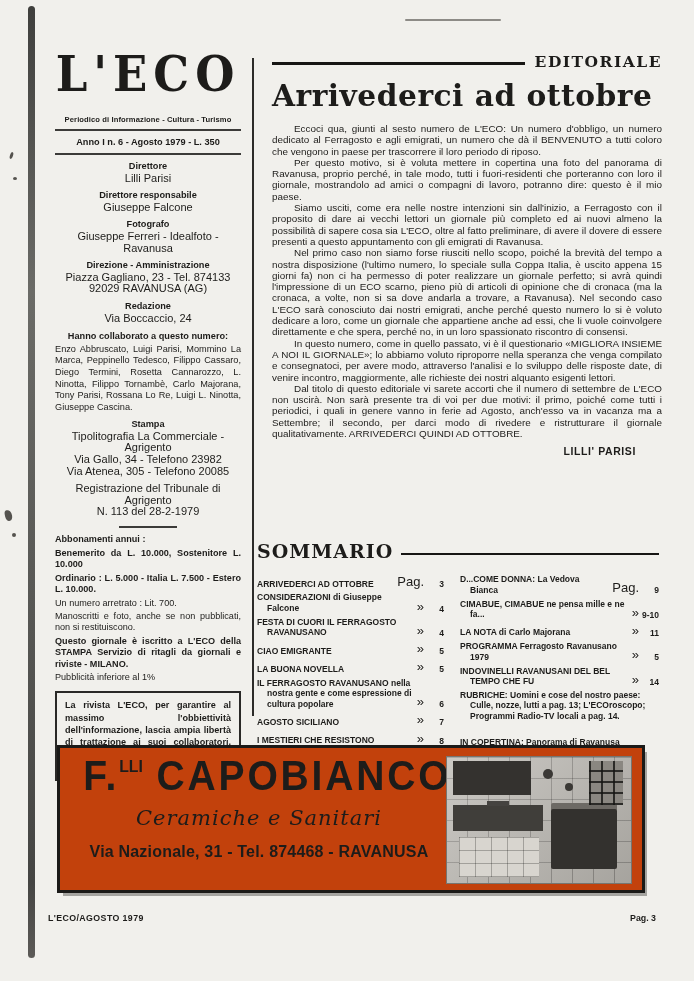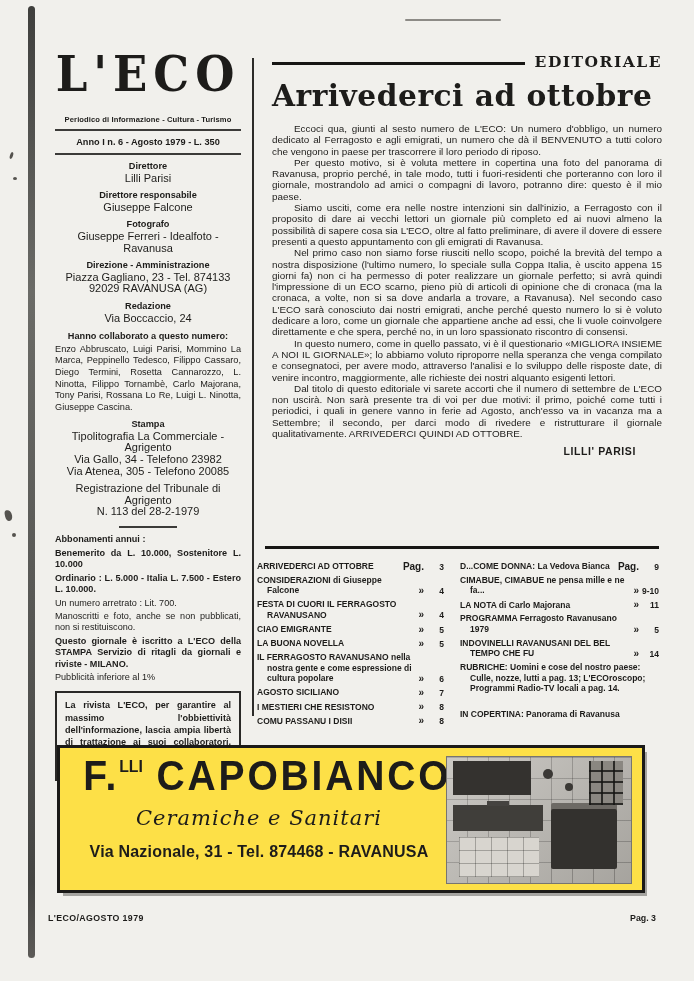--- a/index.html
+++ b/index.html
@@ -55,27 +55,27 @@
   .sommario{position:absolute;left:257px;top:540px;width:402px}
   .som-head{display:flex;align-items:center}
   .som-title{font-family:"DejaVu Serif",serif;font-weight:bold;font-size:19px;letter-spacing:1px;white-space:nowrap}
   .som-line{flex:1;height:2.5px;background:#171614;margin-left:8px;margin-top:6px}
   .toc{display:flex;margin-top:9px}
   .toc-col{width:50%;box-sizing:border-box}
   .toc-col.left{padding-right:14px}
   .toc-col.right{padding-left:2px}
   .toc-row{display:flex;align-items:flex-end;margin-top:3.2px}
   .toc-label{flex:1;font-size:8.5px;font-weight:bold;line-height:10.6px;padding-left:10px;text-indent:-10px}
-  .toc-ref{font-size:10px;font-weight:bold;margin-left:4px}
+  .toc-ref{font-size:13px;font-weight:normal;margin-left:4px}
   .toc-page{font-size:8.5px;font-weight:bold;min-width:20px;text-align:right;white-space:nowrap}
   .toc-row.gap{margin-top:15px}
 
   
   .ad{position:absolute;left:57px;top:745px;width:588px;height:148px;box-sizing:border-box;
-    border:3px solid #1b1a18;background:#fde047;
+    border:3px solid #1b1a18;background:#c2410c;
     box-shadow:4px 5px 0 -2px rgba(90,88,84,.5)}
   .ad-text{position:absolute;left:10px;top:6px;width:378px;text-align:center}
   .ad-brand{font-size:42px;font-weight:bold;letter-spacing:3px;line-height:1.05;white-space:nowrap;
     transform:scaleX(.93);transform-origin:center}
   .ad-sup{font-size:17px;vertical-align:18px;letter-spacing:0}
   .ad-sub{font-family:"DejaVu Serif",serif;font-weight:normal;font-style:italic;font-size:21px;
     margin-top:8px;letter-spacing:1px}
   .ad-addr{font-size:16px;font-weight:bold;margin-top:13px;white-space:nowrap;letter-spacing:.2px}
   .ad-photo{position:absolute;right:10px;top:8px;width:184px;height:126px;overflow:hidden;
     background:
@@ -190,20 +190,21 @@
       <p class="edpara">Siamo usciti, come era nelle nostre intenzioni sin dall'inizio, a Ferragosto con il proposito di dare ai vecchi lettori un giornale più completo ed ai nuovi almeno la possibilità di sapere cosa sia L'ECO, oltre al fatto preliminare, di avere il dovere di essere presenti a questo appuntamento con gli emigrati di Ravanusa.</p>
       <p class="edpara">Nel primo caso non siamo forse riusciti nello scopo, poiché la brevità del tempo a nostra disposizione (l'ultimo numero, lo speciale sulla Coppa Italia, è uscito appena 15 giorni fa) non ci ha permesso di poter realizzare un giornale perfetto; si avrà quindi l'impressione di un ECO scarno, pieno più di articoli di opinione che di cronaca (ma la cronaca, a volte, non si sa dove andarla a trovare, a Ravanusa). Nel secondo caso L'ECO sarà conosciuto dai nostri emigrati, anche perché questo numero lo si è voluto dedicare a loro, come un giornale che appartiene anche ad essi, che li vuole coinvolgere direttamente e che spera, perché no, in un loro spassionato riscontro di consensi.</p>
       <p class="edpara">In questo numero, come in quello passato, vi è il questionario «MIGLIORA INSIEME A NOI IL GIORNALE»; lo abbiamo voluto riproporre nella speranza che venga compilato e consegnatoci, per avere modo, attraverso l'analisi e lo sviluppo delle risposte date, di venire incontro, maggiormente, alle richieste dei nostri alquanto esigenti lettori.</p>
       <p class="edpara">Dal titolo di questo editoriale vi sarete accorti che il numero di settembre de L'ECO non uscirà. Non sarà presente tra di voi per due motivi: il primo, poiché come tutti i periodici, i quali in genere vanno in ferie ad Agosto, anch'esso va in vacanza ma a Settembre; il secondo, per darci modo di rivedere e ristrutturare il giornale qualitativamente. ARRIVEDERCI QUINDI AD OTTOBRE.</p>
     </div>
   <div class="signature">LILLI' PARISI</div>
 </div>
 
 <div class="sommario">
   <div class="som-head">
+    <span class="som-title">SOMMARIO</span>
     <div class="som-line"></div>
   </div>
   <div class="toc">
     <div class="toc-col left" id="toc-left">
         <div class="toc-row">
           <span class="toc-label">ARRIVEDERCI AD OTTOBRE</span>
           <span class="toc-ref">Pag.</span>
           <span class="toc-page">3</span>
         </div>
         <div class="toc-row">

